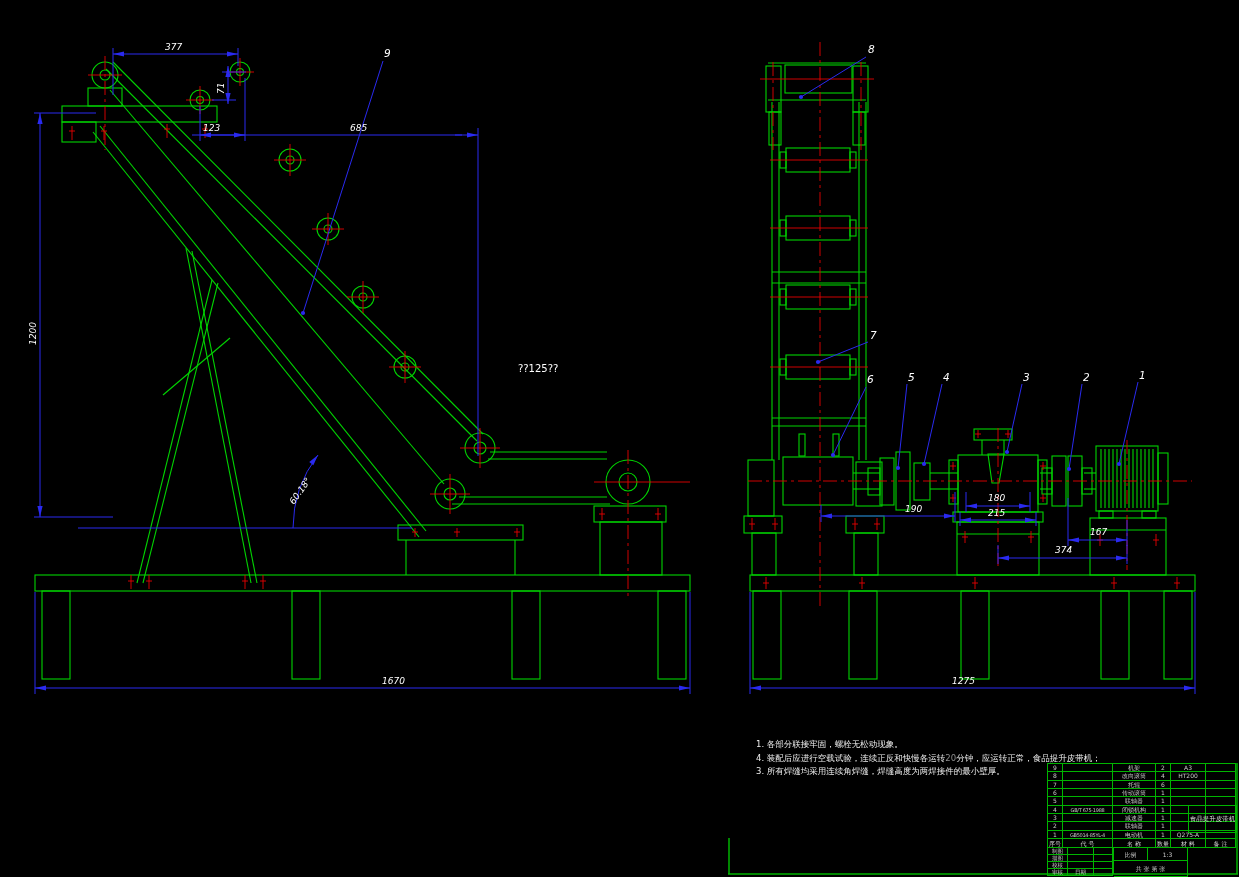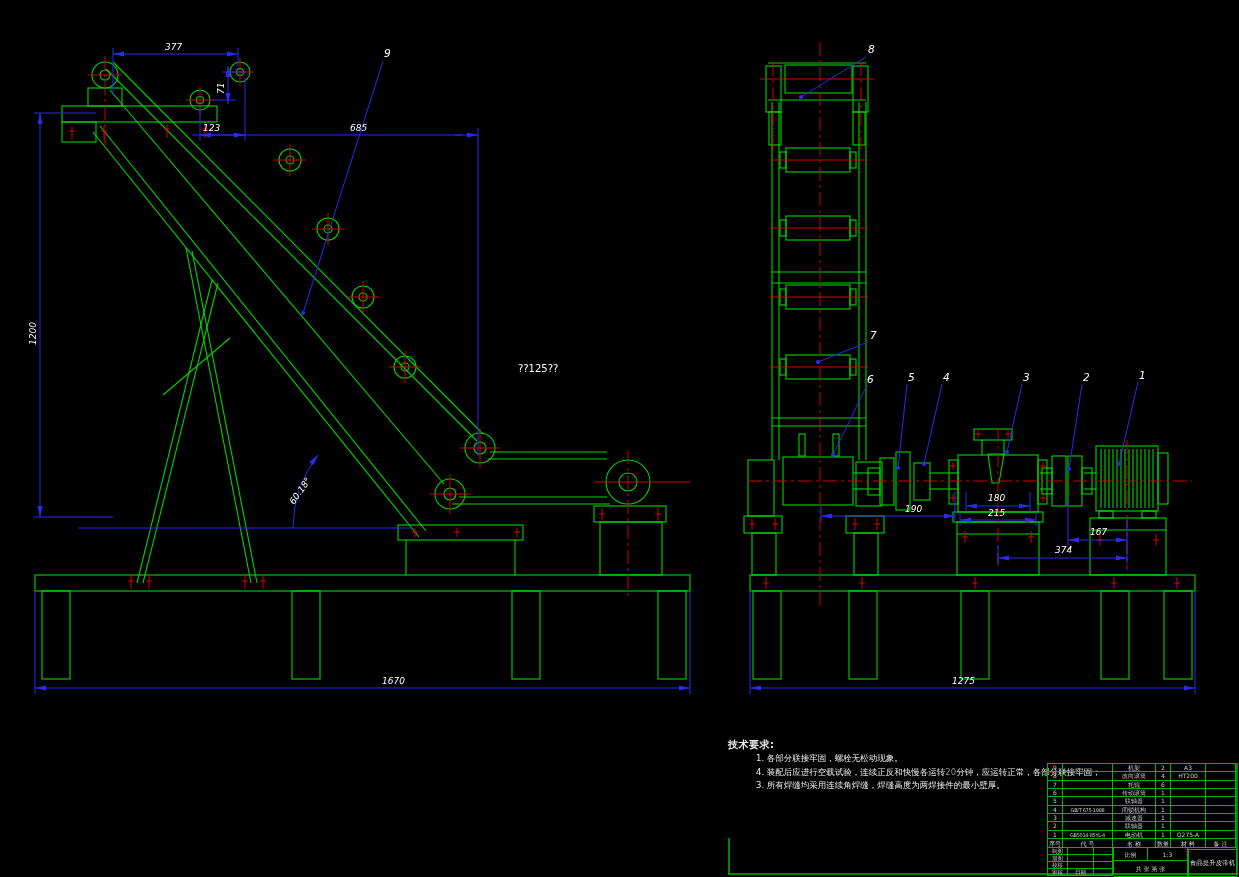--- a/index.html
+++ b/index.html
@@ -23,21 +23,21 @@
         overflow:hidden;white-space:nowrap;}
   .plist{left:1047px;top:763px;grid-template-columns:15px 50px 43px 15px 35px 30px;
         grid-auto-rows:8.33px;font-size:6px;line-height:8px;}
   .phead{left:1047px;top:838px;grid-template-columns:15px 50px 43px 15px 35px 30px;
         grid-auto-rows:9px;font-size:6px;line-height:9px;color:#d4d4d4;}
   .sign{left:1047px;top:847px;grid-template-columns:20px 26px 19px;
         grid-auto-rows:7px;font-size:5.5px;line-height:7px;}
   .scalebox{left:1113px;top:847px;grid-template-columns:34px 40px;
         grid-auto-rows:13px;font-size:6px;line-height:13px;}
   .scalebox .wide{grid-column:1 / -1;height:15px;line-height:15px;}
-  .tcell{left:1188px;top:849px;width:47px;height:26px;border:1px solid #00b400;
+  .tcell{left:1188px;top:805px;width:47px;height:26px;border:1px solid #00b400;
         display:flex;align-items:center;justify-content:center;
         font-size:6.5px;color:#d8d8d8;text-align:center;}
   .pcode{font-size:5px;letter-spacing:-0.3px;}
 </style>
 </head>
 <body>
 
 <svg class="abs" style="left:0;top:0" width="1239" height="877" viewBox="0 0 1239 877">
   <defs>
     <marker id="ma" markerUnits="userSpaceOnUse" markerWidth="12" markerHeight="8" refX="11.5" refY="4" orient="auto-start-reverse">
@@ -312,23 +312,22 @@
     <text class="callout" x="867" y="383">6</text>
     <text class="callout" x="908" y="381">5</text>
     <text class="callout" x="943" y="381">4</text>
     <text class="callout" x="1023" y="381">3</text>
     <text class="callout" x="1083" y="381">2</text>
     <text class="callout" x="1139" y="379">1</text>
   </g>
 </svg>
 
 <div class="abs techreq">
-  <div class="tr-title">技术要求:</div>
   <div class="tr-line">1. 各部分联接牢固，螺栓无松动现象。</div>
-  <div class="tr-line"><span>4. 装配后应进行空载试验，连续正反和快慢各运转</span><span class="tr-num">20</span><span>分钟，应运转正常，各部分联接牢固；</span></div>
+  <div class="tr-line"><span>4. 装配后应进行空载试验，连续正反和快慢各运转</span><span class="tr-num">20</span><span>分钟，应运转正常，食品提升皮带机；</span></div>
   <div class="tr-line">3. 所有焊缝均采用连续角焊缝，焊缝高度为两焊接件的最小壁厚。</div>
 </div>
 
 <div class="grid plist">
   <div>9</div>
   <div class="pcode"></div>
   <div>机架</div>
   <div>2</div>
   <div>A3</div>
   <div></div>

